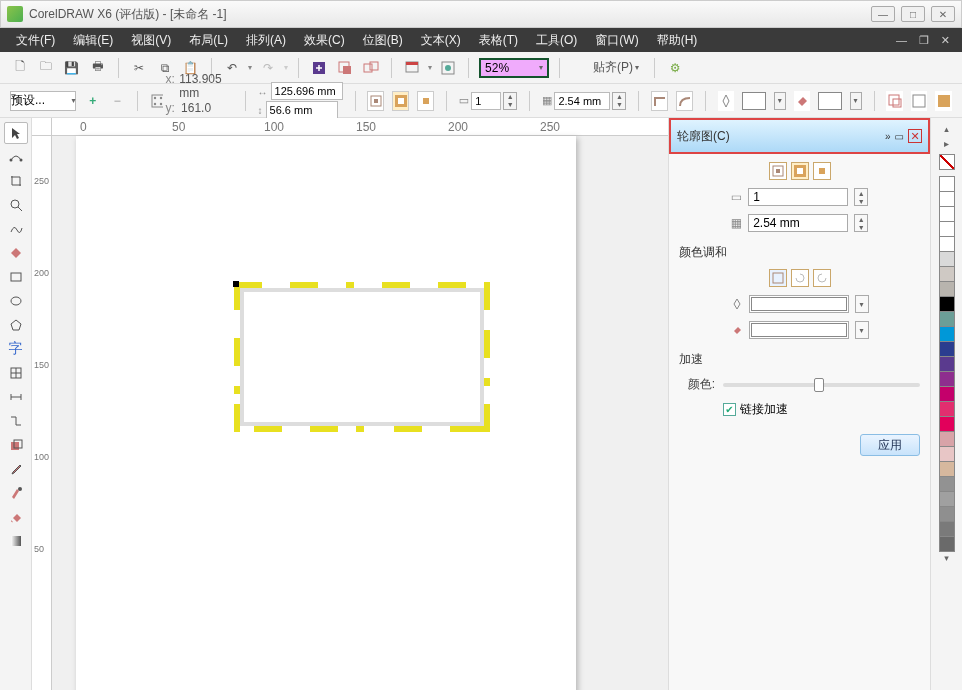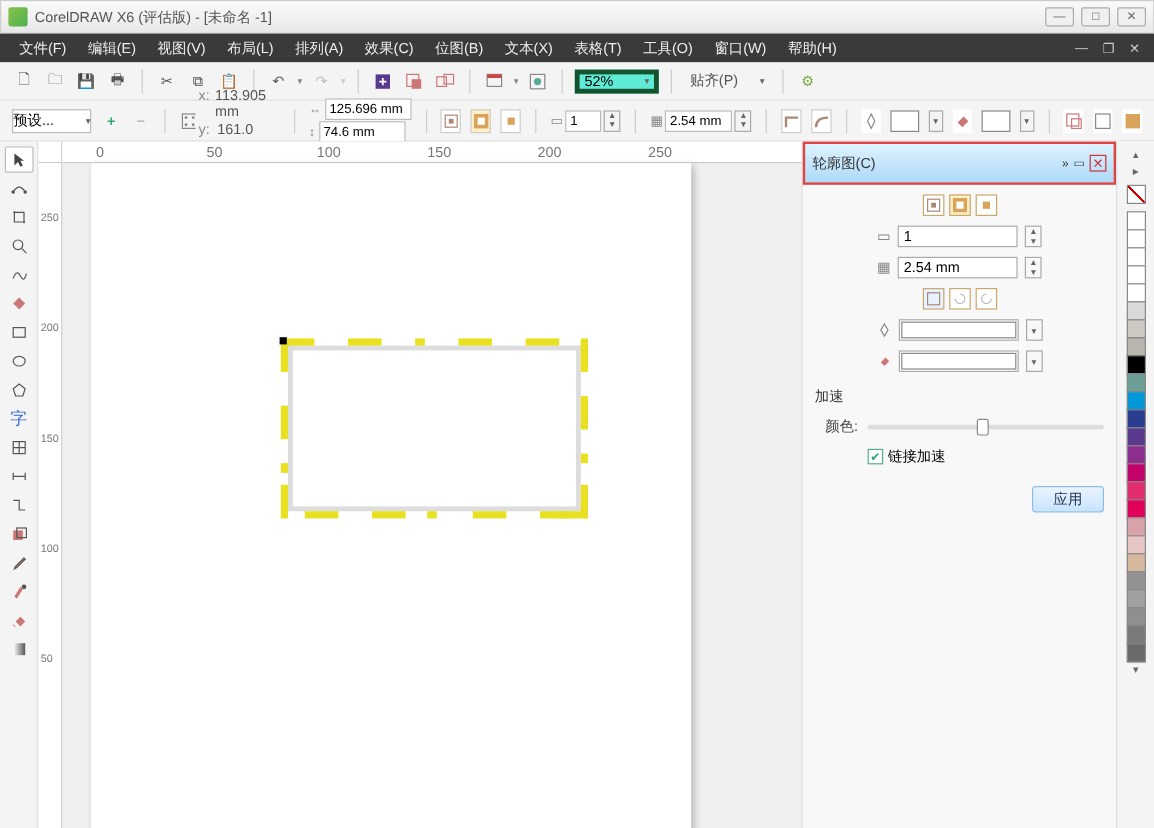--- a/index.html
+++ b/index.html
@@ -13,22 +13,22 @@
 
 .menubar { height: 24px; background: #3a3a3a; display: flex; align-items: center; padding: 0 8px; gap: 2px; }
 .menubar .menu { color: #eee; padding: 2px 8px; font-size: 12px; }
 .menubar .spacer { flex: 1; }
 .menubar .innerwin { display: flex; gap: 4px; }
 .menubar .innerwin span { color: #ccc; font-size: 11px; padding: 0 4px; }
 
 .toolbar1 { height: 32px; background: #f4f4f4; border-bottom: 1px solid #ddd; display: flex; align-items: center; padding: 0 10px; gap: 6px; }
 .tbtn { width: 20px; height: 20px; display: flex; align-items: center; justify-content: center; color: #555; border-radius: 2px; }
 .sep { width: 1px; height: 20px; background: #ccc; margin: 0 4px; }
-.zoom { width: 70px; height: 20px; border: 4px solid #14532d; background: #5eead4; padding: 0 4px; display: flex; align-items: center; justify-content: space-between; }
-.snap { display: flex; align-items: center; gap: 18px; color: #555; border: 1px solid transparent; padding: 2px 4px; }
+.zoom { width: 70px; height: 20px; border: 2px solid #14532d; background: #f0abfc; padding: 0 4px; display: flex; align-items: center; justify-content: space-between; }
+.snap { display: flex; align-items: center; gap: 2px; color: #555; border: 1px solid transparent; padding: 2px 4px; margin-left: 18px; }
 
 .toolbar2 { height: 34px; background: #f4f4f4; border-bottom: 1px solid #ddd; display: flex; align-items: center; padding: 0 10px; gap: 8px; }
 .preset { width: 80px; height: 20px; border: 1px solid #bbb; background: #fff; padding: 0 0; display: flex; align-items: center; justify-content: space-between; }
 .coords { display: flex; flex-direction: column; gap: 1px; font-size: 11px; color: #555; }
 .coords div { display: flex; gap: 4px; }
 .coords .lbl { width: 12px; color: #888; }
 .smallinput { width: 56px; height: 18px; border: 1px solid #bbb; background: #fff; padding: 0 3px; font-size: 11px; display: flex; align-items: center; }
 .iconbox { width: 20px; height: 20px; border: 1px solid #ccc; background: #fff; display:flex; align-items:center; justify-content:center; font-size:10px; color:#777; }
 
 .workspace { display: flex; height: calc(690px - 28px - 24px - 32px - 34px); position: relative; }
@@ -205,21 +205,21 @@
     </div>
   </div>
   <div class="sep"></div>
   <div style="display:flex;flex-direction:column;gap:1px;">
     <div style="display:flex;align-items:center;gap:3px;">
         <span style="font-size:10px;color:#888">↔</span>
         <span class="smallinput" style="width:72px">125.696 mm</span>
       </div>
     <div style="display:flex;align-items:center;gap:3px;">
         <span style="font-size:10px;color:#888">↕</span>
-        <span class="smallinput" style="width:72px">74.6 mm</span>
+        <span class="smallinput" style="width:72px">56.6 mm</span>
       </div>
   </div>
   <div class="sep"></div>
   <div class="iconbox">
       <svg width="14" height="14">
         <rect x="2" y="2" width="10" height="10" fill="none" stroke="#a87"></rect>
         <rect x="5" y="5" width="4" height="4" fill="#a87"></rect>
       </svg>
     </div>
   <div class="iconbox" style="background:#ffeec6">
@@ -500,20 +500,21 @@
         <span style="color:#888">▦</span>
         <div class="input-w" style="width:100px">
             <span>2.54 mm</span>
           </div>
         <div class="spinner">
             <div>▲</div>
             <div>▼</div>
           </div>
       </div>
 
+      <div class="sectlabel">颜色调和</div>
       <div class="iconrow" style="justify-content:center">
         <div class="sq active">
             <svg width="12" height="12">
               <rect x="1" y="1" width="10" height="10" fill="none" stroke="#a87"></rect>
             </svg>
           </div>
         <div class="sq">
             <svg width="12" height="12">
               <path d="M6 2 A4 4 0 1 1 2 6" stroke="#bbb" fill="none"></path>
             </svg>

